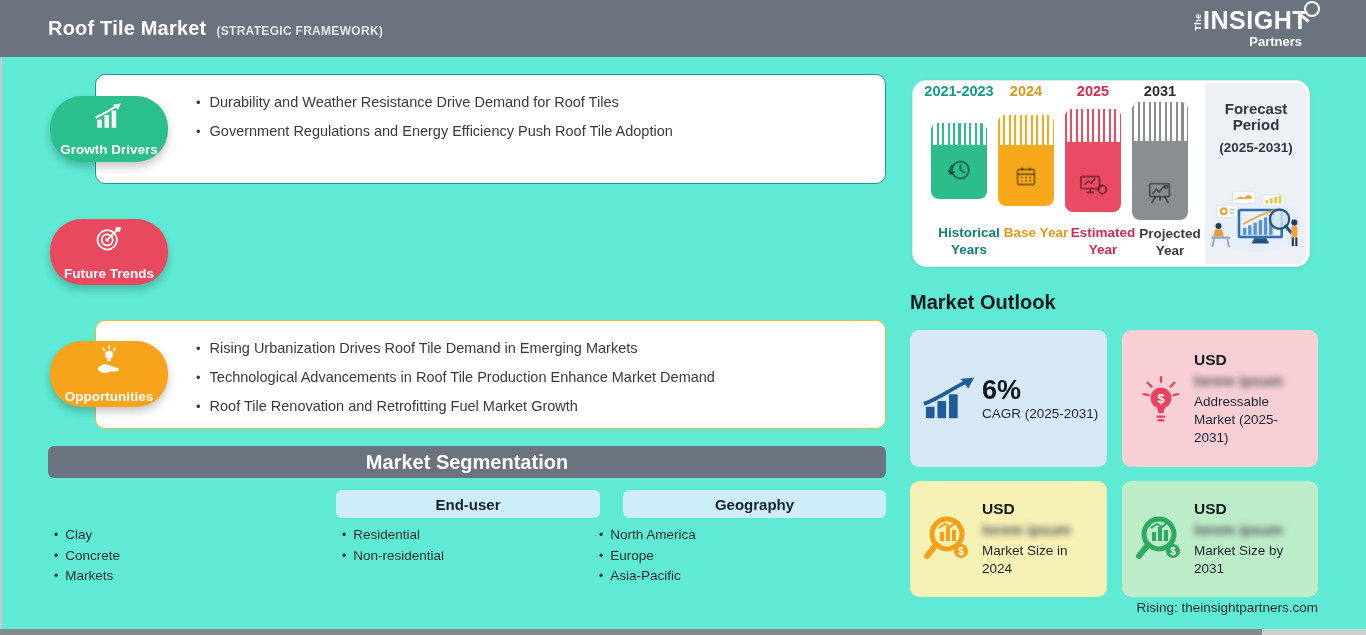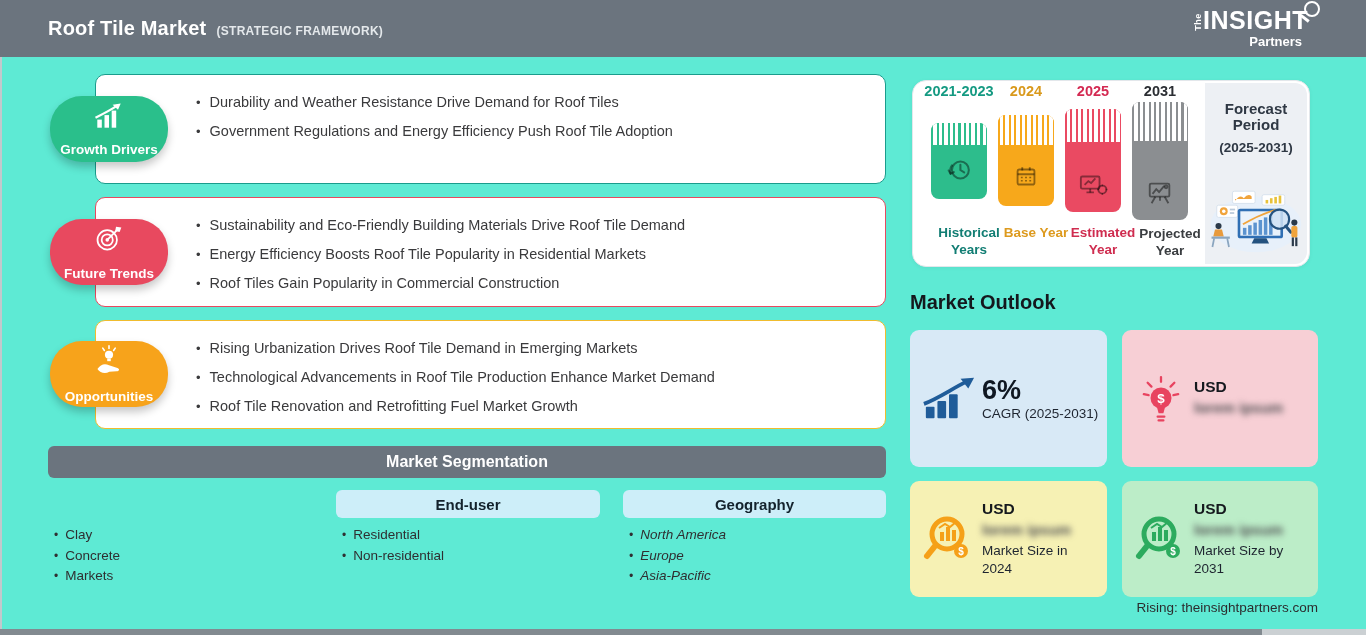--- a/index.html
+++ b/index.html
@@ -34,28 +34,28 @@
   .badge { position:absolute; left:50px; width:118px; height:66px; border-radius:32px;
            display:flex; flex-direction:column; align-items:center; justify-content:center; gap:8px;
            z-index:2; box-shadow:0 5px 9px rgba(0,0,0,.22); }
   .badge-growth { top:96px;  background:#2abf8b; }
   .badge-trends { top:219px; background:#e8495f; }
   .badge-opps   { top:341px; background:#f7a31b; }
   .badge-label { color:#fff; font-weight:bold; font-size:13.5px; white-space:nowrap; }
 
   
   .seg-bar { position:absolute; left:48px; top:446px; width:838px; height:32px; background:#6b747e; border-radius:6px;
-             color:#fff; font-weight:bold; font-size:16px; display:flex; align-items:center; justify-content:center; }
+             color:#fff; font-weight:bold; font-size:20px; display:flex; align-items:center; justify-content:center; }
   .seg-head { position:absolute; top:490px; height:28px; background:#cdeef9; border-radius:6px;
               display:flex; align-items:center; justify-content:center; font-weight:bold; font-size:15px; color:#13222c; }
   .seg-head-1 { left:48px;  width:265px; }
   .seg-head-2 { left:336px; width:264px; }
   .seg-head-3 { left:623px; width:263px; }
   .seg-list { position:absolute; top:525px; font-size:13.5px; color:#2f2f31; }
-  .seg-list-1 { left:54px; } .seg-list-2 { left:342px; } .seg-list-3 { left:629px;font-style:italic; }
+  .seg-list-1 { left:54px; } .seg-list-2 { left:342px; } .seg-list-3 { left:599px; }
   .seg-item { line-height:20.5px; }
   .seg-item::before { content:"•"; margin-right:7px; font-size:12px; }
 
   
   .chart-card { position:absolute; left:912px; top:80px; width:398px; height:187px; background:#fff;
                 border:1.5px solid #e3e7eb; border-radius:14px; box-shadow:0 1px 4px rgba(0,0,0,.05); }
   .tl-bars { position:absolute; left:18px; top:2px; bottom:2px; display:flex; gap:11px; align-items:flex-end; }
   .tl-bar { width:56px; height:100%; display:flex; flex-direction:column; align-items:center; justify-content:space-between; }
   .tl-year { font-weight:bold; font-size:14.5px; margin-bottom:3px; white-space:nowrap; }
   .tl-col { width:56px; border-radius:8px; position:relative; overflow:hidden; }
@@ -128,25 +128,20 @@
         <rect x="7" y="19" width="5" height="9" fill="#fff"></rect>
         <rect x="15" y="14" width="5" height="14" fill="#fff"></rect>
         <rect x="23" y="9" width="5" height="19" fill="#fff"></rect>
         <path d="M5 17 C 13 13, 21 9, 30 3" stroke="#fff" stroke-width="2.4" fill="none"></path>
         <polygon points="33,1 24,2.5 30,8" fill="#fff"></polygon>
       </svg>
     </span>
     <span class="badge-label">Growth Drivers</span>
   </div>
 
-  <div class="section-box box-trends">
-    <div class="bullet">Sustainability and Eco-Friendly Building Materials Drive Roof Tile Demand</div>
-    <div class="bullet">Energy Efficiency Boosts Roof Tile Popularity in Residential Markets</div>
-    <div class="bullet">Roof Tiles Gain Popularity in Commercial Construction</div>
-  </div>
   <div class="badge badge-trends">
     <span>
       <svg width="34" height="30" viewBox="0 0 38 34">
         <circle cx="17" cy="18" r="11" fill="none" stroke="#fff" stroke-width="2"></circle>
         <circle cx="17" cy="18" r="6.3" fill="none" stroke="#fff" stroke-width="2"></circle>
         <circle cx="17" cy="18" r="2" fill="#fff"></circle>
         <line x1="17" y1="18" x2="29" y2="6" stroke="#fff" stroke-width="2"></line>
         <polygon points="27,3 33,4 31,9 26,8" fill="#fff"></polygon>
       </svg>
     </span>
@@ -359,20 +354,21 @@
         <circle cx="22" cy="25" r="11" fill="#e8435f"></circle>
         <text x="22" y="30" text-anchor="middle" font-size="14" font-weight="bold" fill="#fff" font-family="Liberation Sans, sans-serif">$</text>
         <path d="M18 35.5 h8 l-1.5 5.5 h-5 z" fill="#e8435f"></path>
         <line x1="18.5" y1="44.5" x2="25.5" y2="44.5" stroke="#e8435f" stroke-width="2.4" stroke-linecap="round"></line>
         <line x1="19.5" y1="48.5" x2="24.5" y2="48.5" stroke="#e8435f" stroke-width="2.4" stroke-linecap="round"></line>
       </svg>
     </span>
     <div class="card-text">
       <div class="usd">USD</div>
       <div class="blurred">lorem ipsum</div>
+      <div class="card-label">Addressable Market (2025-2031)</div>
     </div>
   </div>
 
   <div class="card card-3">
     <span class="card-icon">
       <svg width="52" height="52" viewBox="0 0 52 52">
         <circle cx="24" cy="21" r="15" fill="none" stroke="#f5a018" stroke-width="5"></circle>
         <g fill="#f5a018">
           <rect x="17" y="19" width="4" height="9"></rect>
             <rect x="23" y="14" width="4" height="14"></rect>

